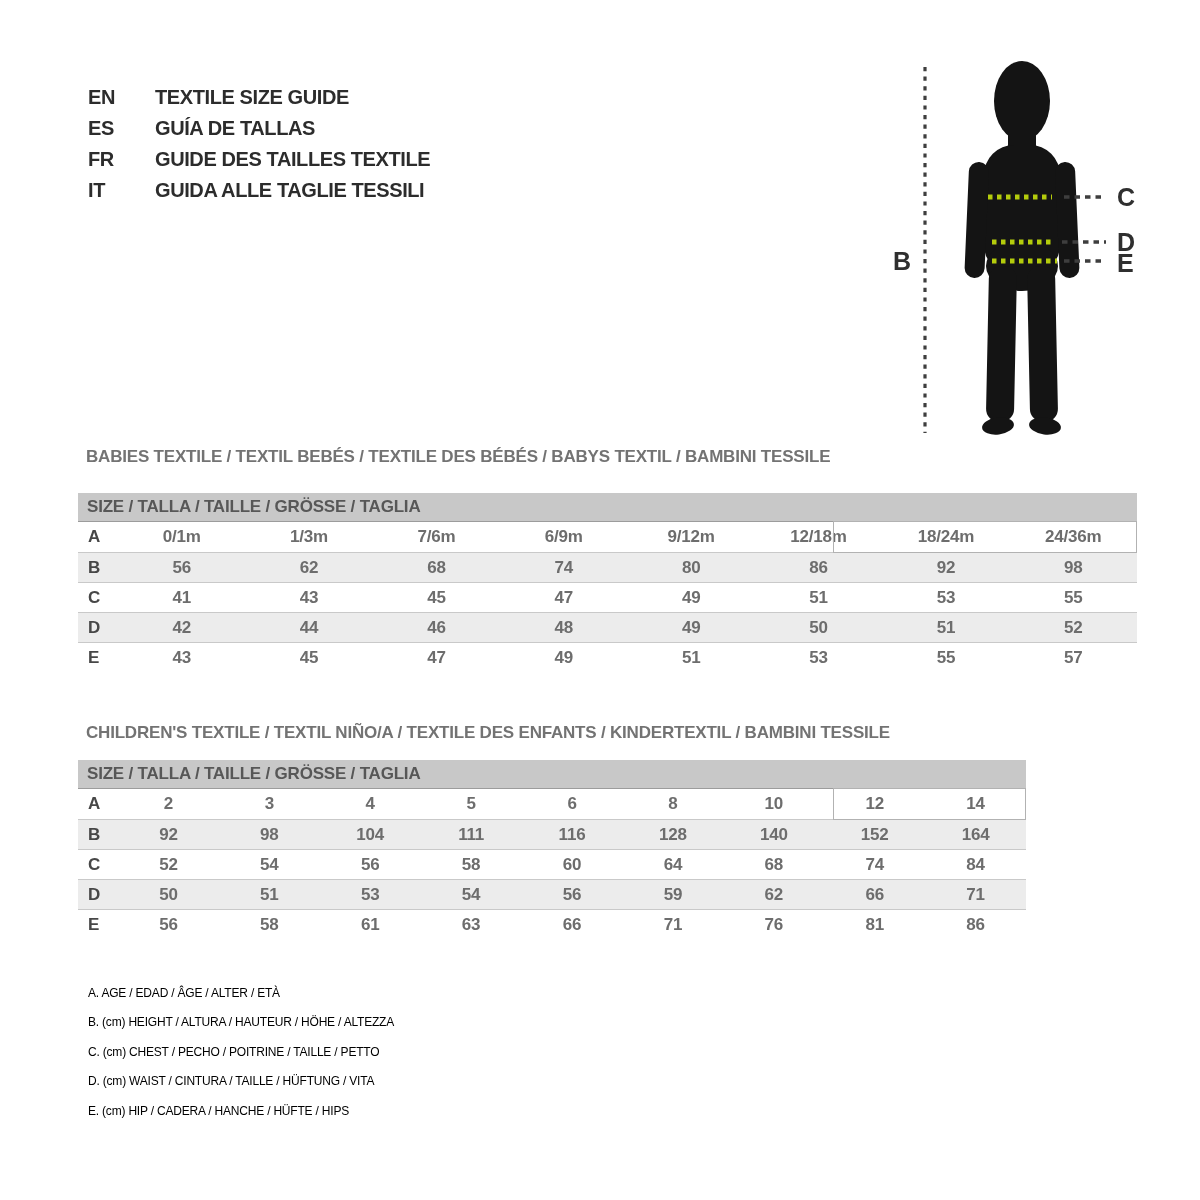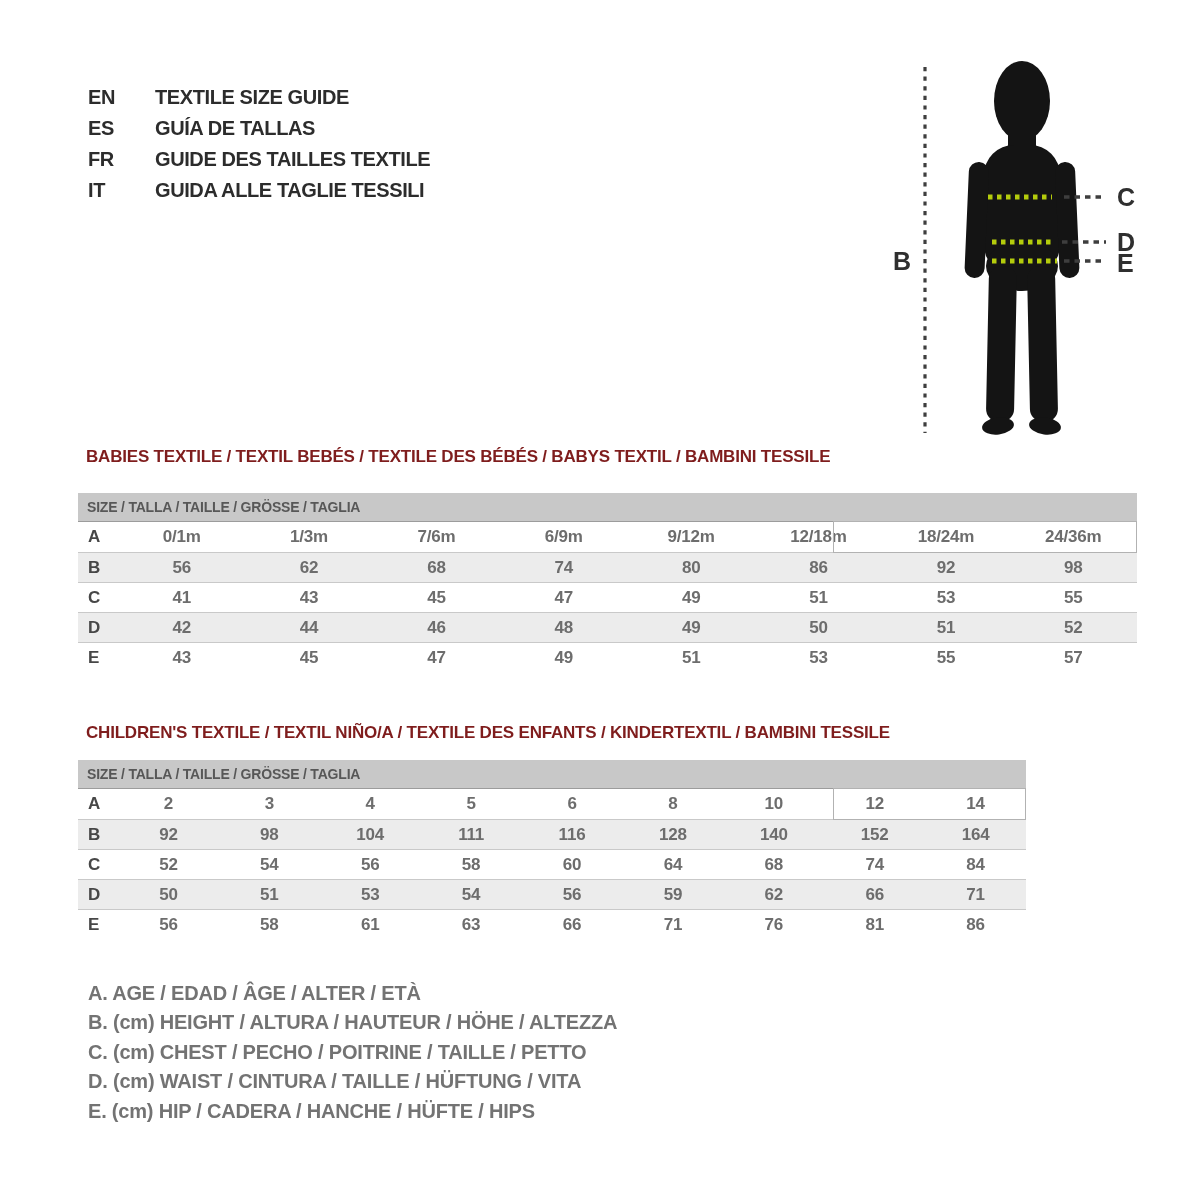--- a/index.html
+++ b/index.html
@@ -9,46 +9,46 @@
   
   .langs{position:absolute;left:88px;top:82px;}
   .lang-row{height:31px;line-height:31px;font-size:20px;font-weight:bold;
             color:#2c2c2c;letter-spacing:-0.4px;white-space:nowrap;}
   .lang-code{display:inline-block;width:67px;}
 
   
   .figure-svg{position:absolute;left:880px;top:50px;}
 
   
-  .section-title{position:absolute;font-size:17px;font-weight:bold;color:#7f1d1d;
+  .section-title{position:absolute;font-size:17px;font-weight:bold;color:#737373;
                  letter-spacing:-0.2px;line-height:22px;white-space:nowrap;}
   .babies-title{left:86px;top:446px;}
   .children-title{left:86px;top:722px;}
 
   
   .stable{position:absolute;background:#fff;}
   .babies-table{left:78px;top:493px;width:1059px;}
   .children-table{left:78px;top:760px;width:948px;}
   .thead{height:29px;line-height:28px;background:#c8c8c8;border-bottom:1px solid #9c9c9c;
-         padding-left:9px;font-size:14px;font-weight:bold;color:#575757;
+         padding-left:9px;font-size:17px;font-weight:bold;color:#575757;
          letter-spacing:-0.2px;box-sizing:border-box;}
   .trow{display:flex;height:30px;line-height:30px;font-size:17px;box-sizing:border-box;}
   .trow.stripe{background:#ececec;}
   .trow + .trow{border-top:1px solid #c9c9c9;line-height:29px;}
   .tlab{flex:0 0 30px;padding-left:10px;font-weight:bold;color:#474747;}
   .tcell{flex:1;text-align:center;font-weight:bold;color:#6d6d6d;letter-spacing:-0.2px;}
   .hbox{position:absolute;border:1px solid #b2b2b2;background:transparent;
         pointer-events:none;z-index:2;}
   .hbox-babies{left:755px;top:28px;width:302px;height:30px;}
   .hbox-children{left:755px;top:28px;width:191px;height:30px;}
 
   
   .legend{position:absolute;left:88px;top:979px;}
-  .legend-item{height:29.4px;line-height:29.4px;font-size:20px;font-weight:bold;
-               color:#737373;letter-spacing:-0.2px;white-space:nowrap;}
+  .legend-item{height:29.4px;line-height:29.4px;font-size:12px;font-weight:normal;
+               color:#000000;letter-spacing:-0.2px;white-space:nowrap;}
 </style>
 </head>
 <body>
 
 <div class="canvas">
 
   <div class="langs">
     <div class="lang-row">
       <span class="lang-code">EN</span><span>TEXTILE SIZE GUIDE</span>
     </div>

